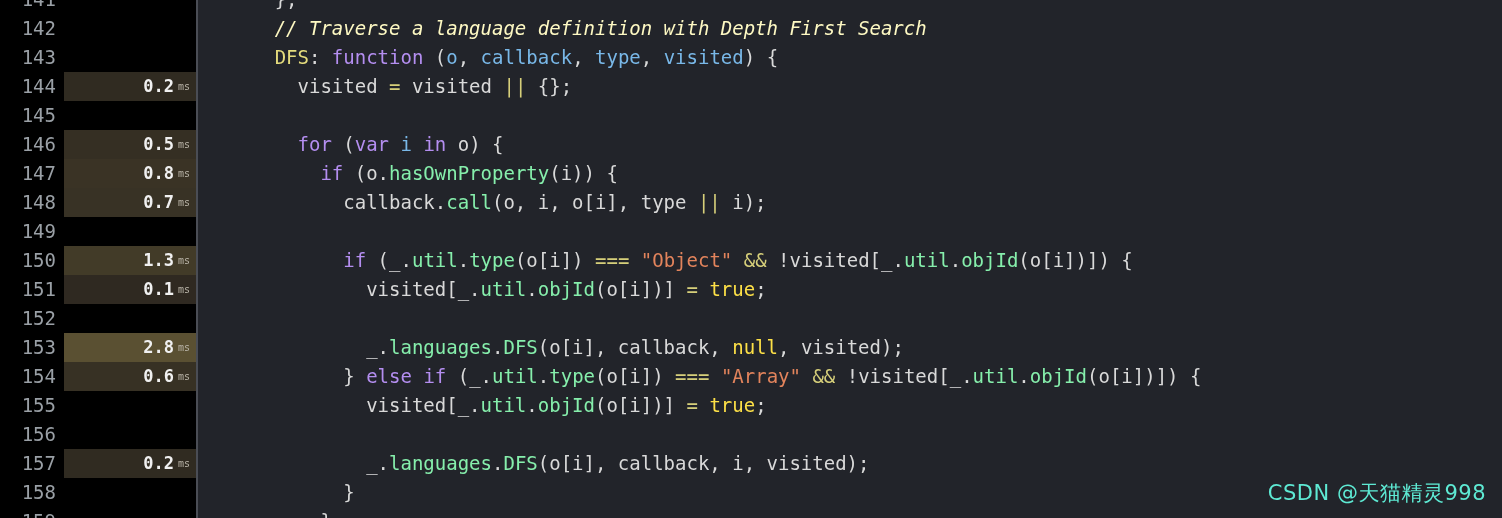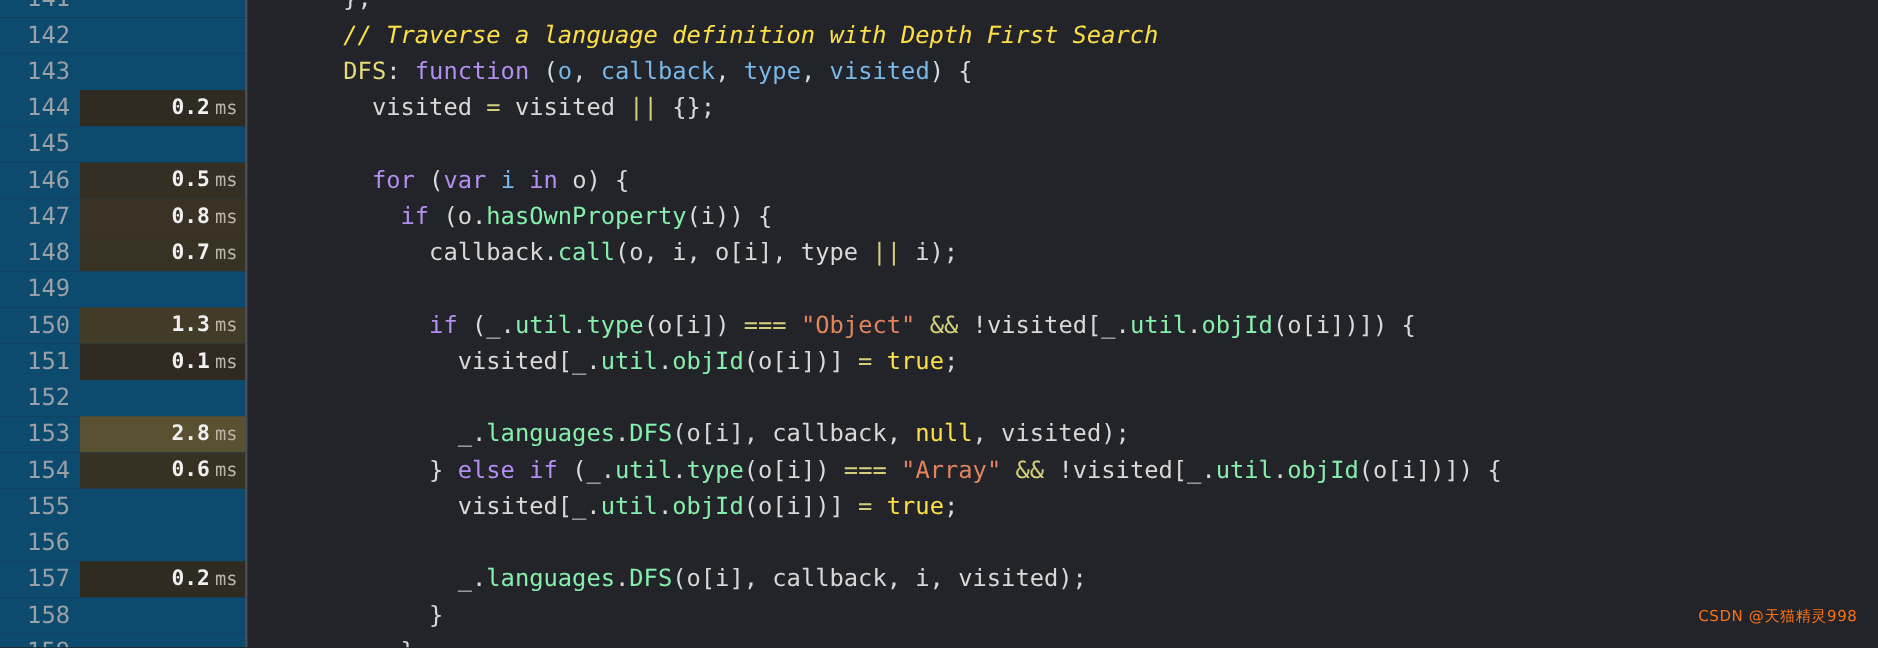--- a/index.html
+++ b/index.html
@@ -27,21 +27,21 @@
     display: flex;
     height: 29px;
     align-items: stretch;
     white-space: pre;
   }
   
   .gutter {
     position: relative;
     flex: 0 0 196px;
     width: 196px;
-    background: #0c4a6e;
+    background: #000000;
     display: flex;
     align-items: flex-start;
   }
   .lineno {
     flex: 0 0 56px;
     width: 56px;
     text-align: right;
     color: #9aa0a6;
     font-size: 19px;
     letter-spacing: 0px;
@@ -59,55 +59,55 @@
   .prof-slot.filled {
     background: #3a3227;
   }
   .prof-val {
     color: #f0f0f0;
     font-weight: bold;
     font-size: 17px;
   }
   .prof-unit {
     color: #b9b4a8;
-    font-size: 15px;
+    font-size: 10px;
     margin-left: 4px;
   }
   .sep {
     flex: 0 0 2px;
     width: 2px;
     background: #4a4d55;
   }
   
   .code {
     flex: 1 1 auto;
     padding-left: 8px;
     color: #d4d4d4;
     display: flex;
     align-items: center;
     overflow: hidden;
   }
   .t-plain   { color: #d9d9d9; }
-  .t-comment { color: #fde047; font-style: italic; }
+  .t-comment { color: #fef9c3; font-style: italic; }
   .t-keyword { color: #b48ef0; }
   .t-func    { color: #86efac; }
   .t-prop    { color: #e5dc7d; }
   .t-param   { color: #79b8e8; }
   .t-string  { color: #e3845c; }
   .t-const   { color: #fde047; }
   .t-op      { color: #d6cf7a; }
   .t-punct   { color: #d9d9d9; }
   
   .watermark {
     position: absolute;
     right: 16px;
     bottom: 10px;
-    color: #f97316;
+    color: #5eead4;
     font-family: "DejaVu Sans", "Liberation Sans", sans-serif;
-    font-size: 12px;
+    font-size: 21px;
     letter-spacing: 0.5px;
     pointer-events: none;
   }
 </style>
 </head>
 <body>
 
 <div id="editor">
   <div class="rows" id="rows">
       <div class="row"><div class="gutter"><div class="lineno">141</div><div class="prof-slot"></div></div><div class="sep" style="background: rgb(74, 77, 85);"></div><div class="code"><span class="t-punct">      }</span><span class="t-punct">,</span></div></div>

